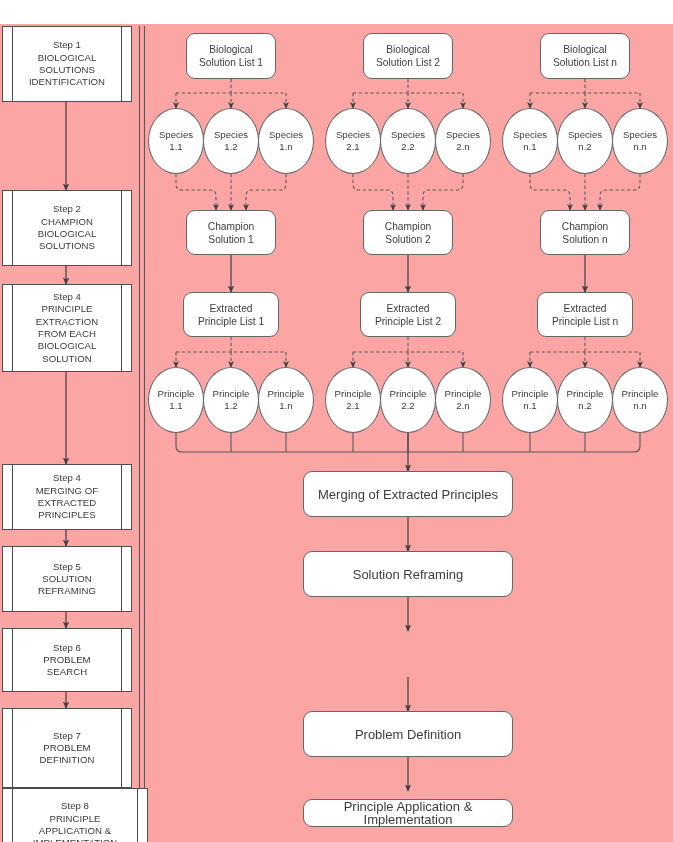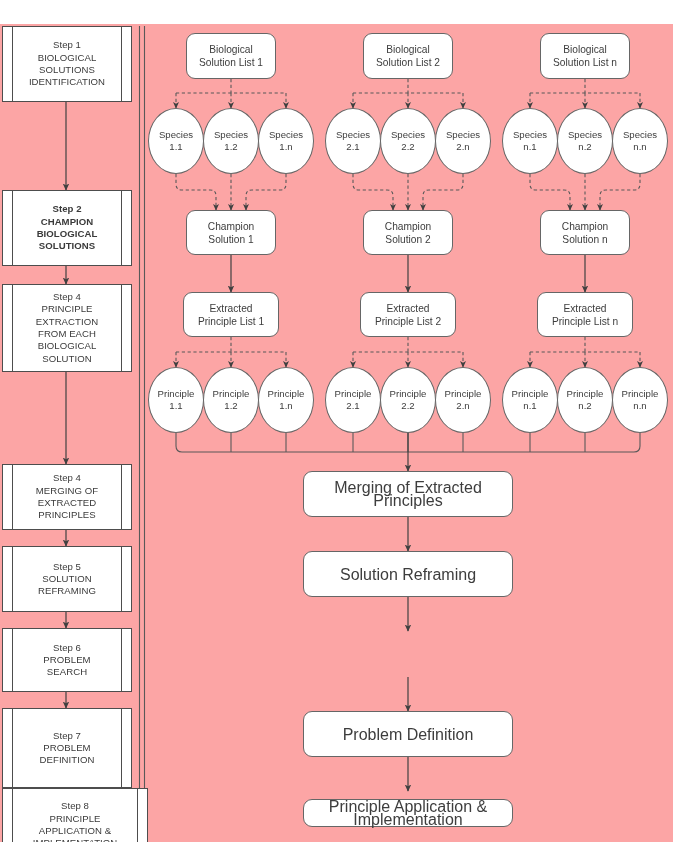--- a/index.html
+++ b/index.html
@@ -82,21 +82,21 @@
     align-items: center;
     justify-content: center;
     text-align: center;
   }
   .circle-label {
     font-size: 9.6px;
     line-height: 12px;
     color: #3d3d3d;
     white-space: pre-line;
   }
-  .wide-node .node-label { font-size: 16px; }
+  .wide-node .node-label { font-size: 13px; }
 </style>
 </head>
 <body>
 
 <div id="canvas">
 
   <svg id="svg-layer" viewBox="0 0 673 842" xmlns="http://www.w3.org/2000/svg">
     <defs>
       <marker id="arrow" markerWidth="8" markerHeight="8" refX="5.4" refY="3" orient="auto" markerUnits="strokeWidth">
         <path d="M0,0.3 L6,3 L0,5.7 L1.5,3 Z" fill="#404040"></path>
@@ -230,21 +230,21 @@
 
   <div class="step-box" style="left:2px; top:2px; width:130px; height:76px;">
     <span class="bar l"></span>
     <span class="bar r"></span>
     <span class="step-label">Step 1
 BIOLOGICAL
 SOLUTIONS
 IDENTIFICATION</span>
   </div>
 
-  <div class="step-box" style="left:2px; top:166px; width:130px; height:76px;font-weight:bold;">
+  <div class="step-box" style="left:2px; top:166px; width:130px; height:76px;">
     <span class="bar l"></span>
     <span class="bar r"></span>
     <span class="step-label">Step 2
 CHAMPION
 BIOLOGICAL
 SOLUTIONS</span>
   </div>
 
   <div class="step-box" style="left:2px; top:260px; width:130px; height:88px;">
     <span class="bar l"></span>

